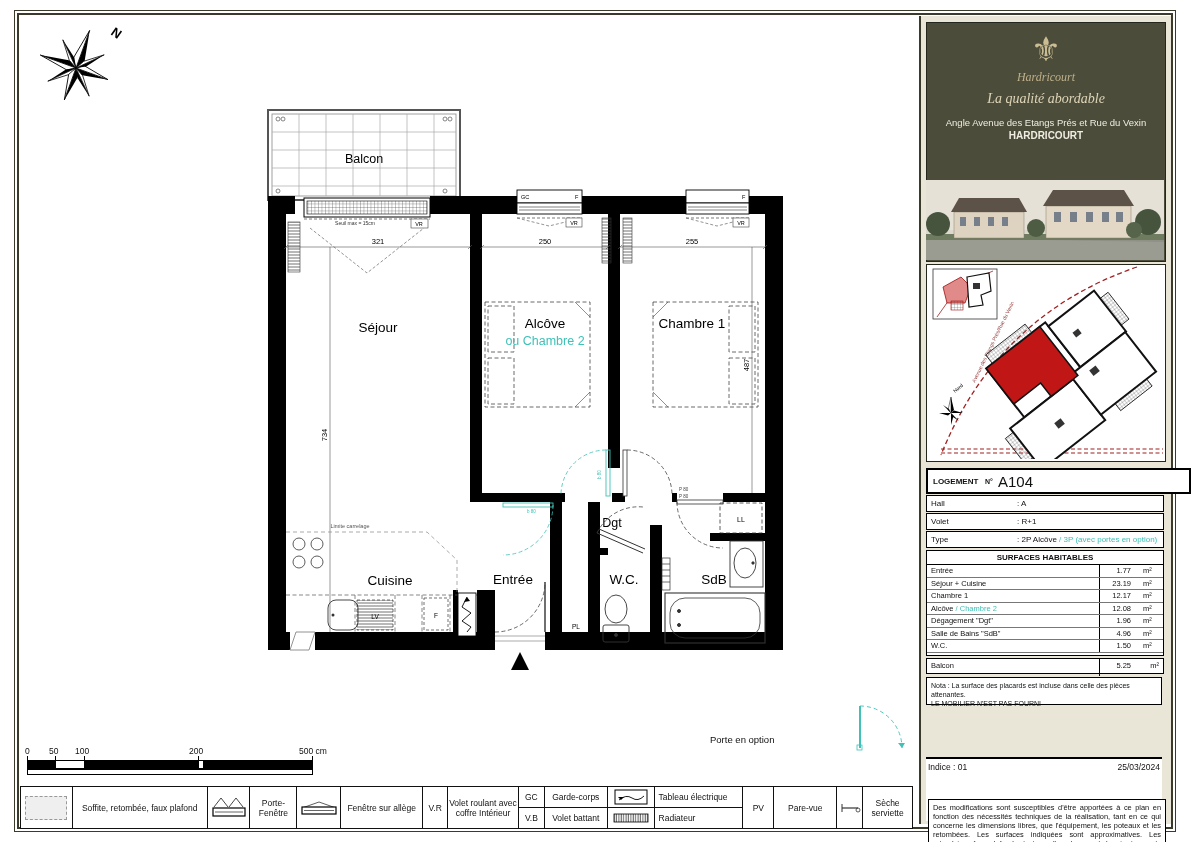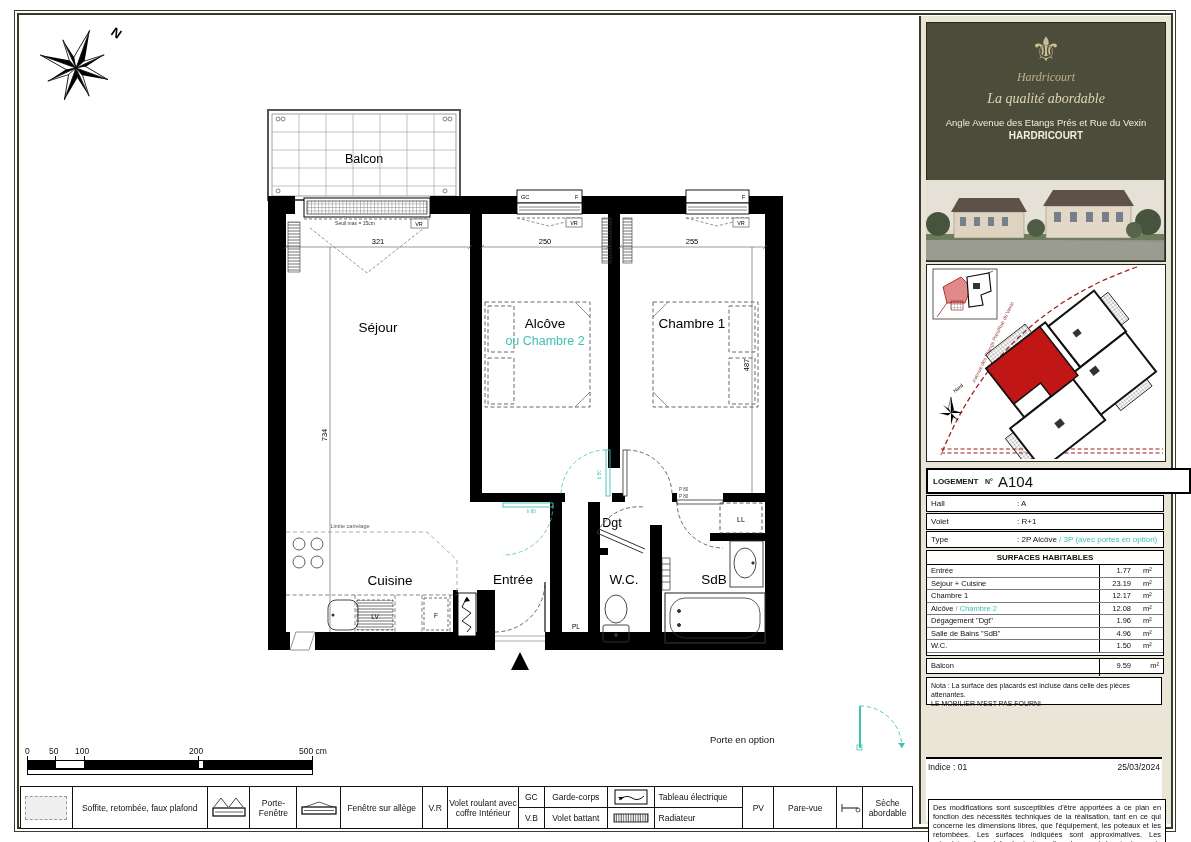--- a/index.html
+++ b/index.html
@@ -430,21 +430,21 @@
     </div>
     <div class="lcell" style="width:31px">PV</div>
     <div class="lcell" style="width:63px">Pare-vue</div>
     <div class="lcell" style="width:26px">
       <svg width="22" height="16" viewBox="0 0 22 16">
         <line x1="3" y1="8" x2="19" y2="8" stroke="#333" stroke-width="1.2"></line>
         <line x1="3" y1="4" x2="3" y2="12" stroke="#333" stroke-width="1"></line>
         <circle cx="19" cy="10" r="2" fill="none" stroke="#333" stroke-width="0.8"></circle>
       </svg>
     </div>
-    <div class="lcell" style="width:49px;border-right:none">Sèche abordable</div>
+    <div class="lcell" style="width:49px;border-right:none">Sèche serviette</div>
   </div>
 
   <div class="abs" id="panel">
 
     <div class="abs brand-box">
       <div class="fleur">⚜</div>
       <div class="brand-sub">Hardricourt</div>
       <div class="brand-tag">La qualité abordable</div>
       <div class="brand-addr1">Angle Avenue des Etangs Prés et Rue du Vexin</div>
       <div class="brand-addr2">HARDRICOURT</div>
@@ -584,21 +584,21 @@
       <div class="srow srow-empty"></div>
       <div class="srow srow-total">
         <span class="lab">TOTAL SURFACE HABITABLE</span>
           <span class="val">58.96</span>
           <span class="unit">m²</span>
       </div>
     </div>
 
     <div class="abs balcon-row">
       <span class="lab">Balcon</span>
-      <span class="val">9.59</span>
+      <span class="val">5.25</span>
       <span class="unit">m²</span>
     </div>
 
     <div class="abs nota-box">
       <div>Nota : La surface des placards est incluse dans celle des pièces attenantes.</div>
       <div>LE MOBILIER N'EST PAS FOURNI</div>
     </div>
 
     <div class="abs indice-sec">
       <div class="indice-row">

